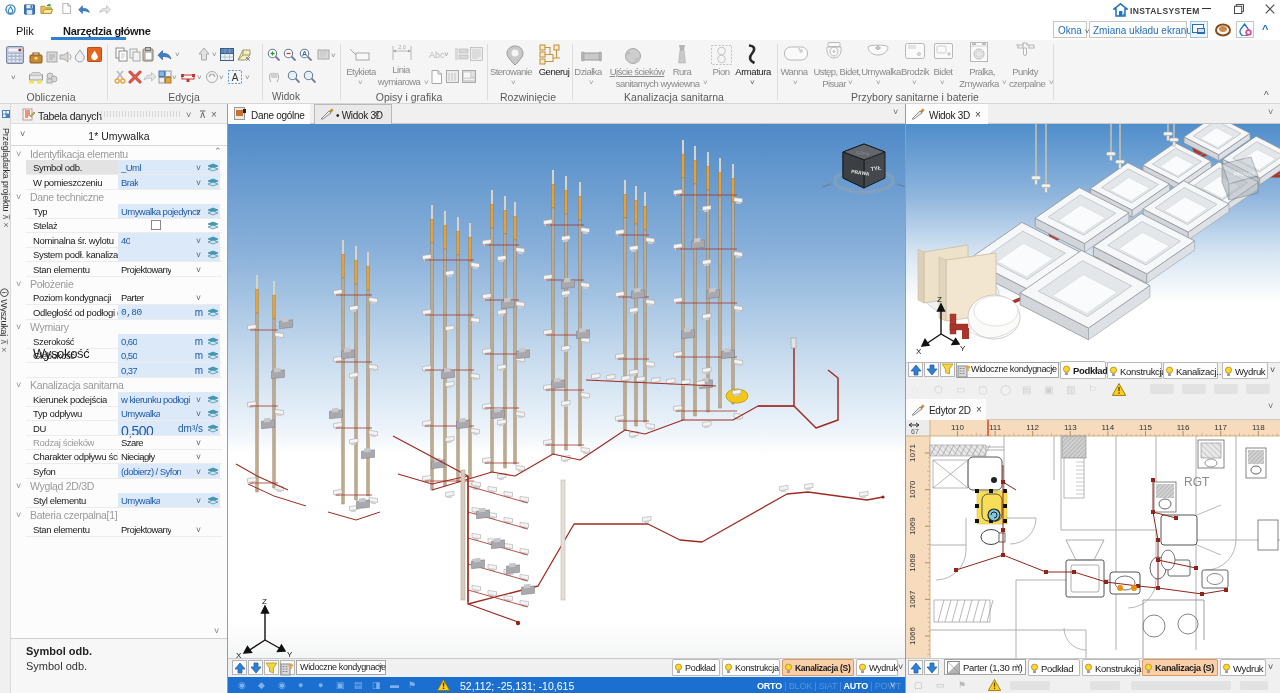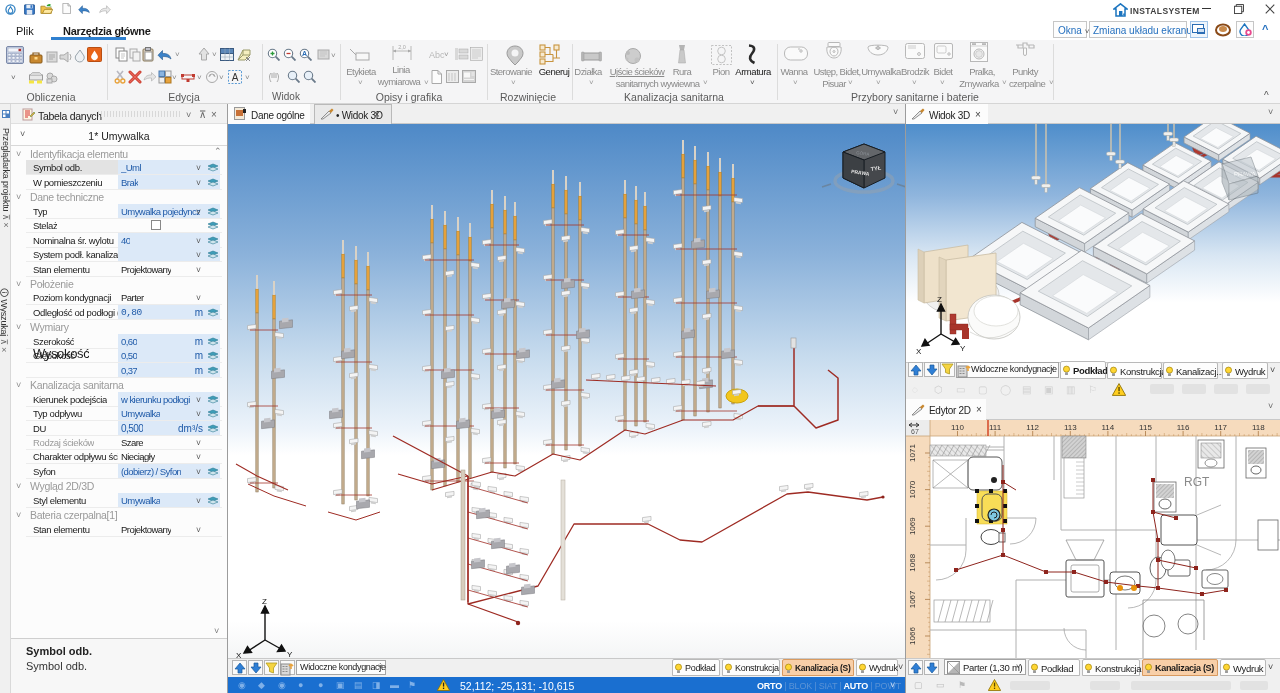--- a/index.html
+++ b/index.html
@@ -538,21 +538,21 @@
 <div class="tx" style="left:33px;top:408px;font-size:9.5px;letter-spacing:-0.35px;color:#1a1a1a;max-width:85px;overflow:hidden;">Typ odpływu</div>
 <div class="tx" style="left:121px;top:408px;font-size:9.5px;letter-spacing:-0.55px;color:#1f5aa8;max-width:82px;overflow:hidden;">Umywalka</div>
 <div class="tx" style="left:196px;top:409px;font-size:8.5px;color:#555;">˅</div>
 <svg class="abs" style="left:207px;top:409px" width="12" height="10" viewBox="0 0 12 10">
   <path d="M1 3 L6 1 L11 3 L6 5 Z" fill="#3f9db8" stroke="#2a7a93" stroke-width="0.6"></path>
   <path d="M1 6 L6 4 L11 6 L6 8 Z" fill="#cfe4ec" stroke="#2a7a93" stroke-width="0.6"></path>
  </svg>
 <div class="abs" style="left:26px;top:419.5px;width:196px;height:1px;background:#ececec;"></div>
 <div class="abs" style="left:118px;top:421px;width:102px;height:15px;background:#dce9f8;"></div>
 <div class="tx" style="left:33px;top:423px;font-size:9.5px;letter-spacing:-0.35px;color:#1a1a1a;max-width:85px;overflow:hidden;">DU</div>
-<div class="tx" style="left:121px;top:423px;font-size:10px;letter-spacing:-0.55px;color:#1f5aa8;max-width:82px;overflow:hidden;">0,500</div>
+<div class="tx" style="left:121px;top:423px;font-size:14px;letter-spacing:-0.55px;color:#1f5aa8;max-width:82px;overflow:hidden;">0,500</div>
 <div class="tx" style="left:203px;top:423px;font-size:10px;color:#1f5aa8;transform:translateX(-100%);">dm³/s</div>
 <svg class="abs" style="left:207px;top:424px" width="12" height="10" viewBox="0 0 12 10">
   <path d="M1 3 L6 1 L11 3 L6 5 Z" fill="#3f9db8" stroke="#2a7a93" stroke-width="0.6"></path>
   <path d="M1 6 L6 4 L11 6 L6 8 Z" fill="#cfe4ec" stroke="#2a7a93" stroke-width="0.6"></path>
  </svg>
 <div class="abs" style="left:26px;top:434.5px;width:196px;height:1px;background:#ececec;"></div>
 <div class="tx" style="left:33px;top:437px;font-size:9.5px;letter-spacing:-0.35px;color:#9a9a9a;max-width:85px;overflow:hidden;">Rodzaj ścieków</div>
 <div class="tx" style="left:121px;top:437px;font-size:9.5px;letter-spacing:-0.55px;color:#1a1a1a;max-width:82px;overflow:hidden;">Szare</div>
 <div class="tx" style="left:196px;top:438px;font-size:8.5px;color:#555;">˅</div>
 <div class="abs" style="left:26px;top:448.5px;width:196px;height:1px;background:#ececec;"></div>

